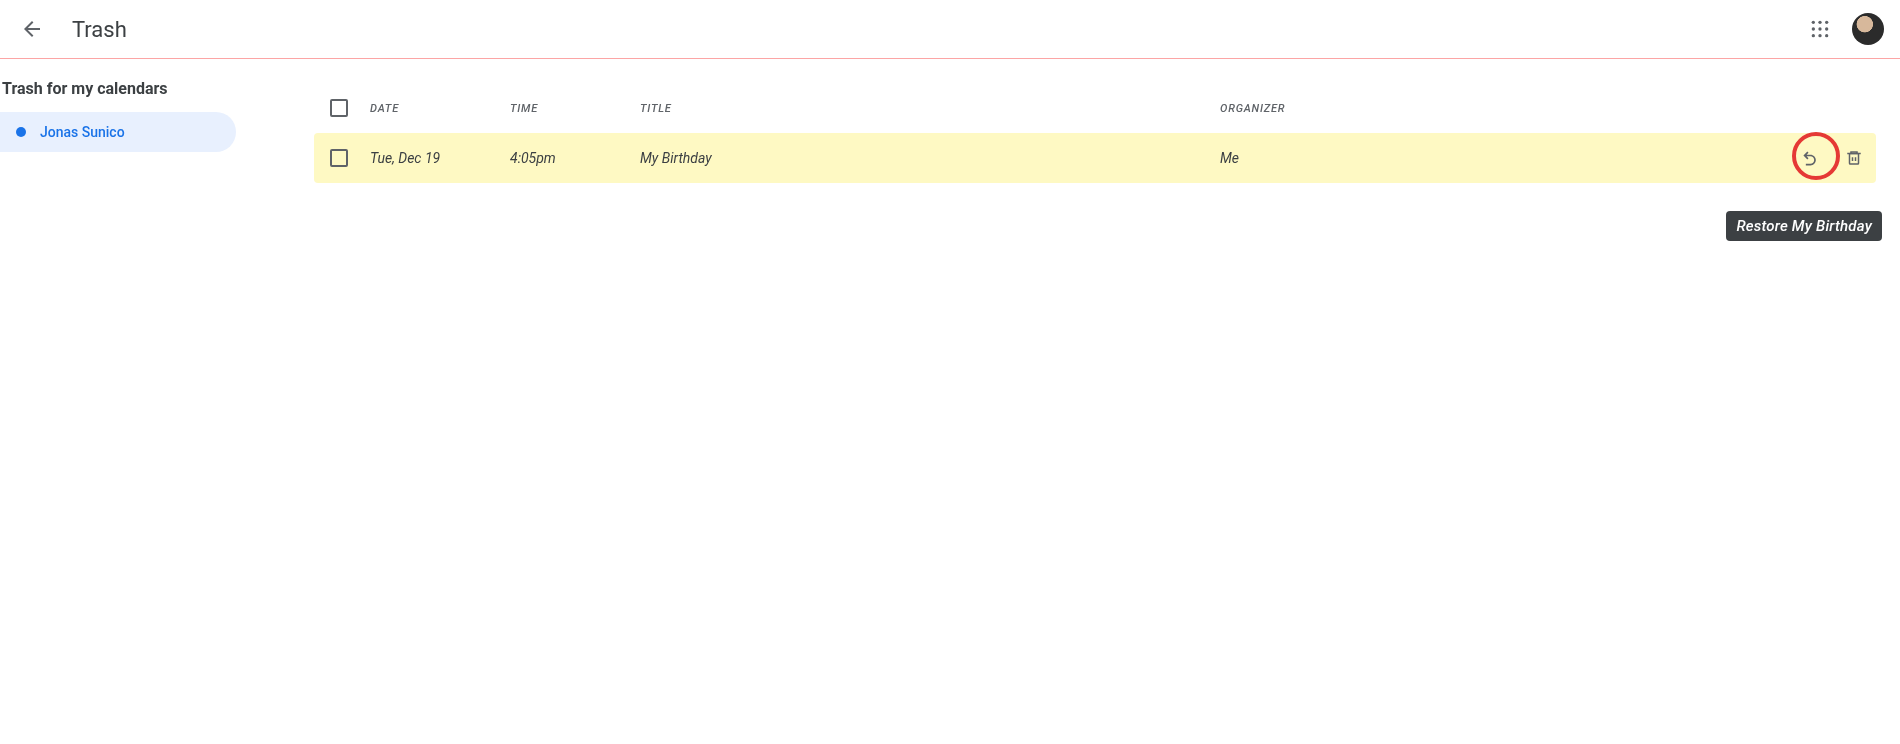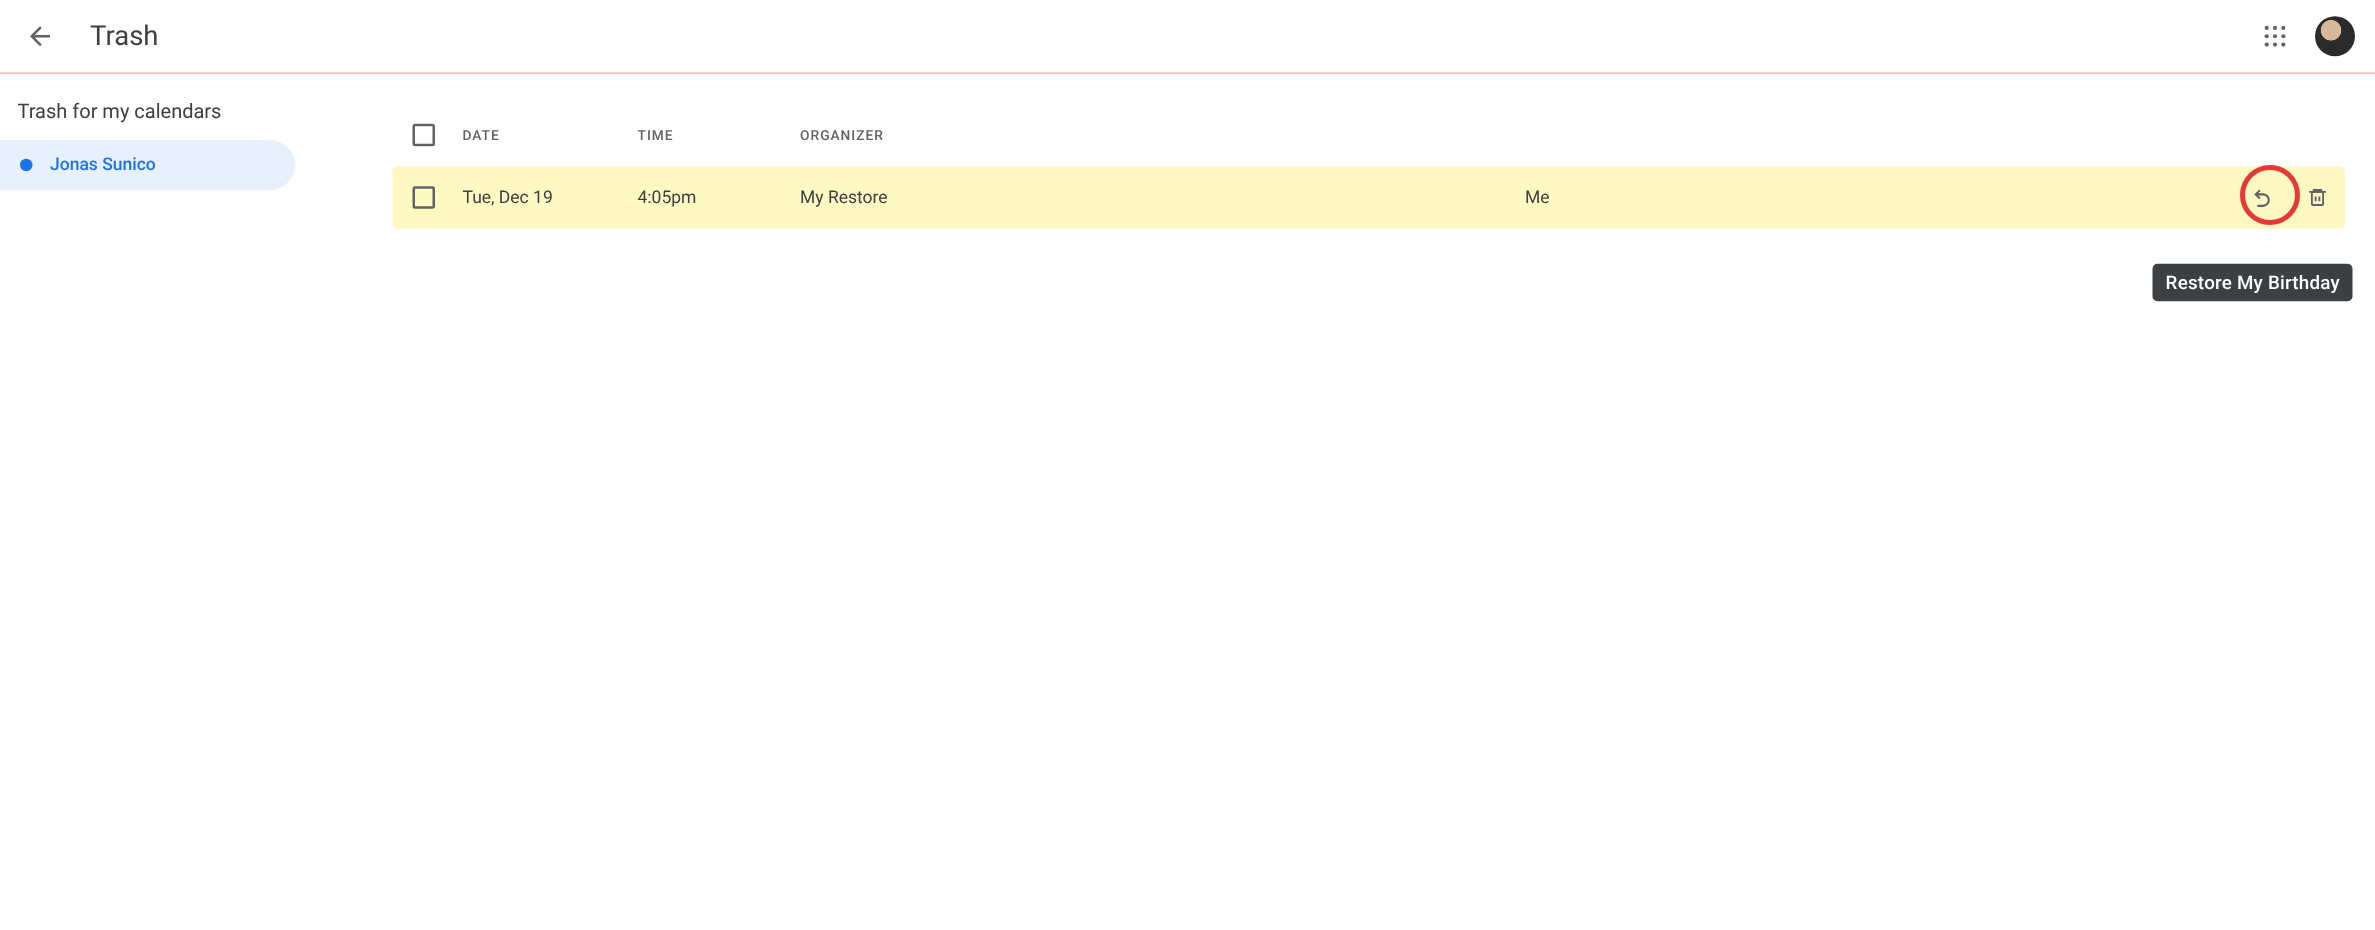--- a/index.html
+++ b/index.html
@@ -59,22 +59,22 @@
   }
 
   
   .sidebar {
     width: 298px;
     padding-top: 20px;
   }
   .sidebar-heading {
     font-size: 16px;
     color: #3c4043;
-    padding: 0 16px 14px 14px;
-    font-weight: 400;
+    padding: 0 16px 14px 2px;
+    font-weight: 700;
   }
   .sidebar-item {
     height: 40px;
     display: flex;
     align-items: center;
     border-radius: 0 20px 20px 0;
     padding-left: 16px;
     cursor: pointer;
     width: 236px;
     gap: 14px;
@@ -116,20 +116,21 @@
     color: #1a73e8;
     font-size: 15px;
     font-weight: 500;
     cursor: pointer;
     letter-spacing: .2px;
   }
 
   
   .tbl {
     width: 100%;
+    font-style: italic;
   }
   .tbl-header, .tbl-row {
     display: grid;
     grid-template-columns: 56px 140px 130px 580px 210px 1fr;
     align-items: center;
   }
   .tbl-header {
     height: 50px;
     font-size: 11px;
     letter-spacing: .8px;
@@ -237,30 +238,31 @@
 
   <div class="main">
 
     <div class="tbl">
       <div class="tbl-header">
         <div>
             <div class="chk"></div>
           </div>
         <div>DATE</div>
         <div>TIME</div>
+        <div>TITLE</div>
         <div>ORGANIZER</div>
       </div>
 
       <div class="tbl-row">
         <div>
             <div class="chk"></div>
           </div>
         <div>Tue, Dec 19</div>
         <div>4:05pm</div>
-        <div>My Restore</div>
+        <div>My Birthday</div>
         <div>Me</div>
         <div class="row-actions">
           <div class="icon-btn">
             <svg width="20" height="20" viewBox="0 0 24 24" fill="#5f6368">
                 <path d="M12.5 8H7.91l2.3-2.29L8.8 4.3 4.1 9l4.7 4.7 1.41-1.41L7.91 10h4.59c2.49 0 4.5 2.01 4.5 4.5S14.99 19 12.5 19H7v2h5.5c3.59 0 6.5-2.91 6.5-6.5S16.09 8 12.5 8z"></path>
               </svg>
           </div>
           <div class="icon-btn">
             <svg width="18" height="18" viewBox="0 0 24 24" fill="none" stroke="#5f6368" stroke-width="2">
                 <path d="M3 6h18"></path>

